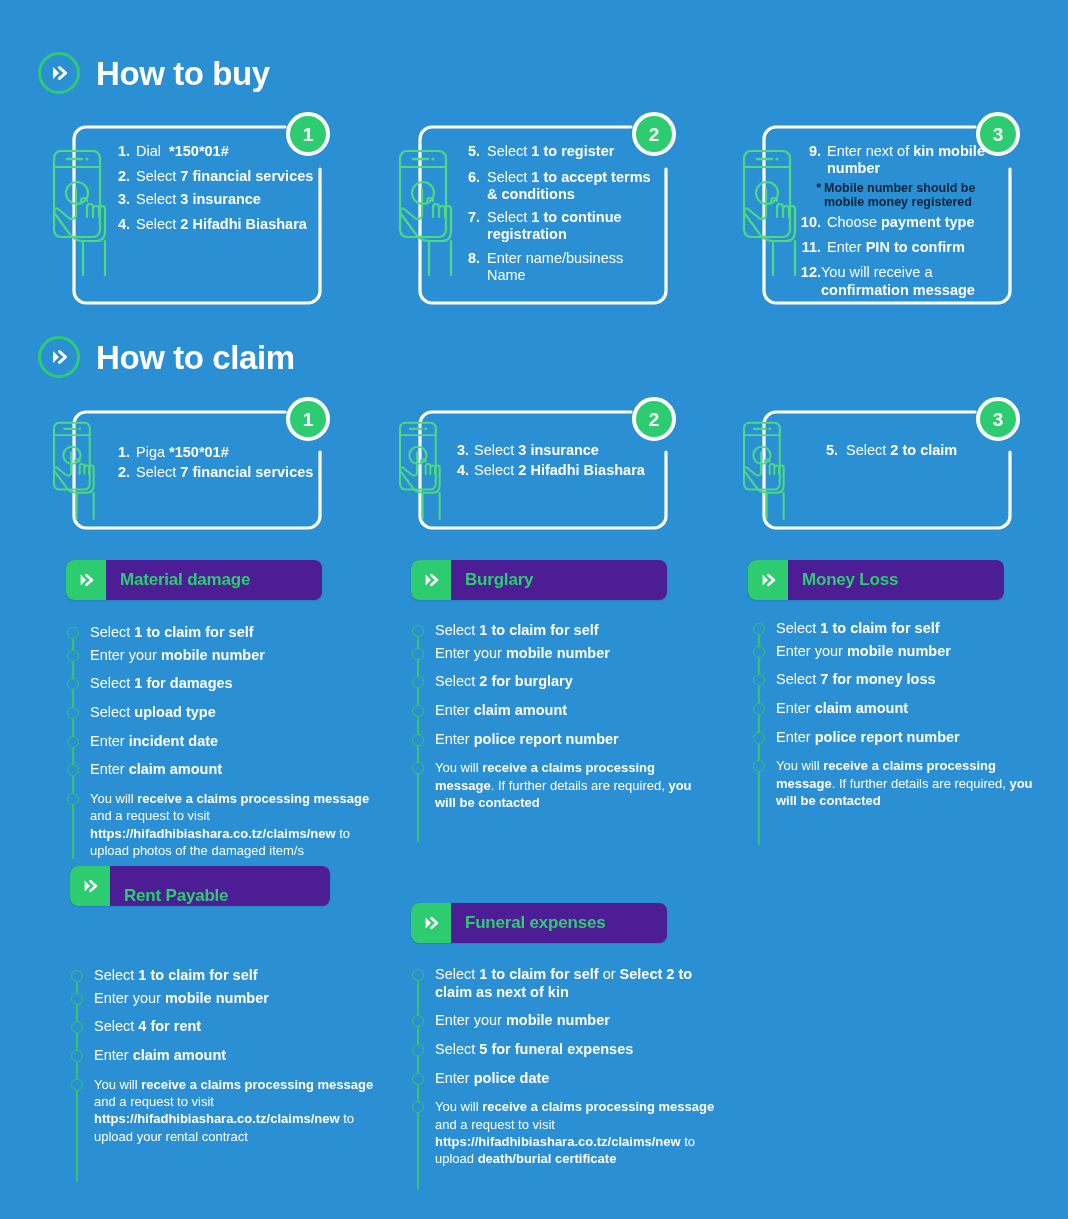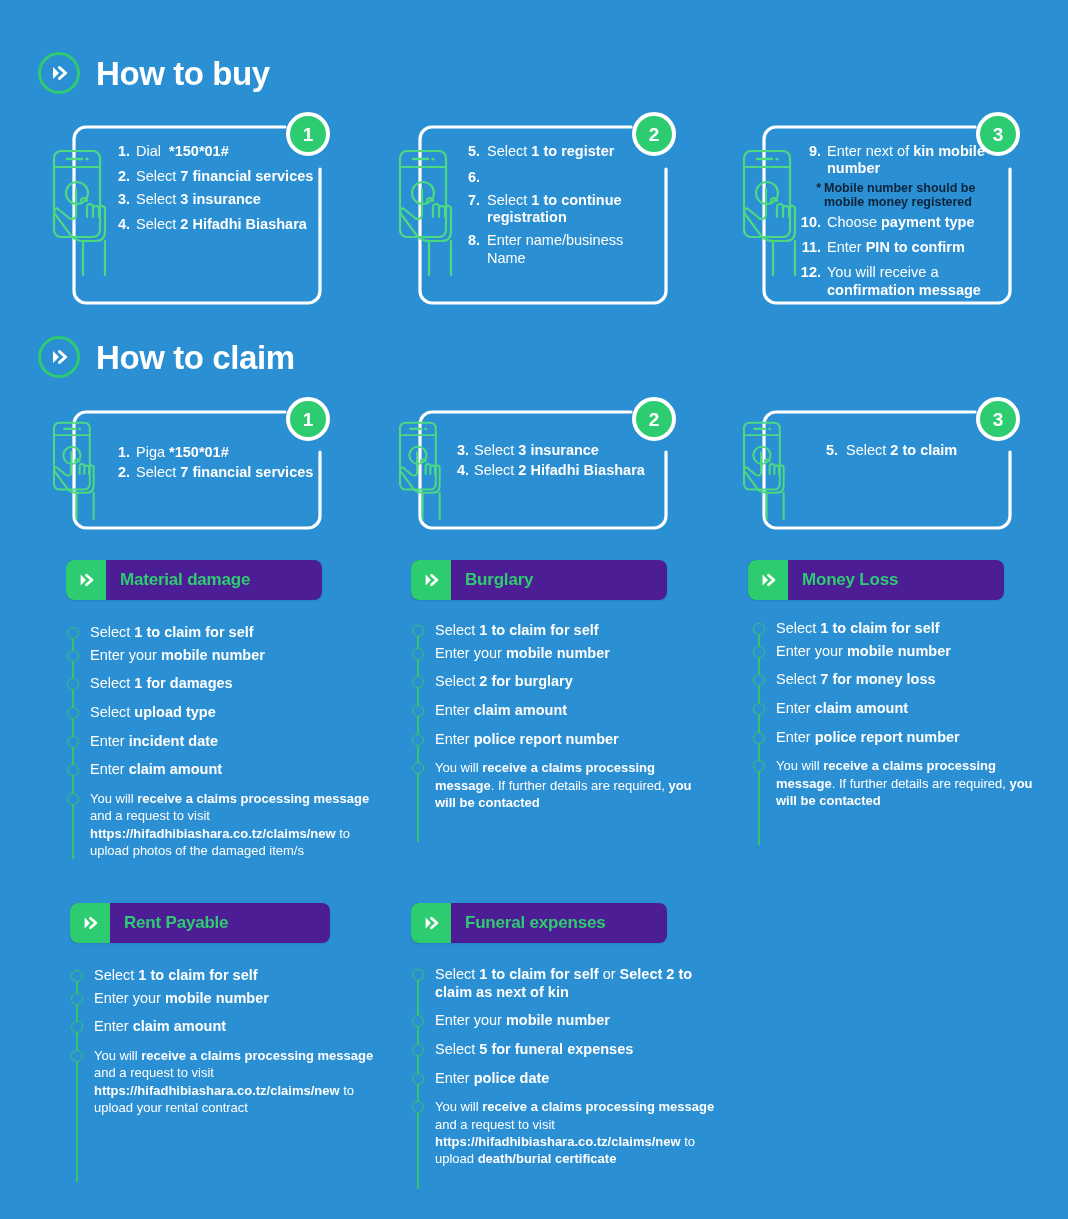--- a/index.html
+++ b/index.html
@@ -230,20 +230,21 @@
         <path d="M37 96 L37 130 M59 96 L59 130" fill="none" stroke="#4cd980" stroke-width="2.2" stroke-linecap="round"></path>
       </svg>
     </span>
     <ul class="steps" style="left:42px; top:18px; width:200px; font-size:14.5px; line-height:1.18;">
       <li style="margin-bottom:9px;">
         <span class="step-num" style="width:20px; margin-right:7px;">5.</span>
         <span class="step-text">Select <b>1 to register</b></span>
       </li>
       <li style="margin-bottom:6px;">
         <span class="step-num" style="width:20px; margin-right:7px;">6.</span>
+        <span class="step-text">Select <b>1 to accept terms &amp; conditions</b></span>
       </li>
       <li style="margin-bottom:6px;">
         <span class="step-num" style="width:20px; margin-right:7px;">7.</span>
         <span class="step-text">Select <b>1 to continue registration</b></span>
       </li>
       <li>
         <span class="step-num" style="width:20px; margin-right:7px;">8.</span>
         <span class="step-text">Enter name/business Name</span>
       </li>
     </ul>
@@ -278,21 +279,21 @@
       </li>
       <li style="margin-bottom:8px;">
         <span class="step-num" style="width:24px; margin-right:6px;">10.</span>
         <span class="step-text">Choose <b>payment type</b></span>
       </li>
       <li style="margin-bottom:8px;">
         <span class="step-num" style="width:24px; margin-right:6px;">11.</span>
         <span class="step-text">Enter <b>PIN to confirm</b></span>
       </li>
       <li>
-        <span class="step-num" style="width:24px; margin-right:6px;">12.</span>
+        <span class="step-num" style="width:24px; margin-right:0;">12.</span>
         <span class="step-text">You will receive a <b>confirmation message</b></span>
       </li>
     </ul>
   </div>
 
   <div class="section-head" style="left:38px; top:336px;">
     <span class="head-icon">
       <svg width="22" height="20" viewBox="0 0 22 20" aria-hidden="true">
         <path d="M5 4 L5 16 L11 10 Z" fill="#ffffff"></path>
         <path d="M11.5 4.6 L17.6 10 L11.5 15.4" fill="none" stroke="#ffffff" stroke-width="3" stroke-linecap="round" stroke-linejoin="round"></path>
@@ -435,32 +436,33 @@
   </div>
   <ul class="timeline" style="left:752px; top:620px; width:300px; height:225px;">
     <li class="tight">Select <b>1 to claim for self</b></li>
     <li class="loose">Enter your <b>mobile number</b></li>
     <li class="loose">Select <b>7 for money loss</b></li>
     <li class="loose">Enter <b>claim amount</b></li>
     <li class="loose">Enter <b>police report number</b></li>
     <li class="final">You will <b>receive a claims processing message</b>. If further details are required, <b>you will be contacted</b></li>
   </ul>
 
-  <div class="pill" style="left:70px; top:903px; width:260px;">
+  <div class="pill" style="left:70px; top:866px; width:260px;align-items:flex-end;">
     <span class="pill-icon">
       <svg width="20" height="18" viewBox="0 0 22 20" aria-hidden="true">
         <path d="M5 4 L5 16 L11 10 Z" fill="#ffffff"></path>
         <path d="M11.5 4.6 L17.6 10 L11.5 15.4" fill="none" stroke="#ffffff" stroke-width="3" stroke-linecap="round" stroke-linejoin="round"></path>
       </svg>
     </span>
     <span class="pill-label">Rent Payable</span>
   </div>
   <ul class="timeline" style="left:70px; top:967px; width:305px; height:215px;">
     <li class="tight">Select <b>1 to claim for self</b></li>
     <li class="loose">Enter your <b>mobile number</b></li>
+    <li class="loose">Select <b>4 for rent</b></li>
     <li class="loose">Enter <b>claim amount</b></li>
     <li class="final">You will <b>receive a claims processing message</b> and a request to visit <b>https://hifadhibiashara.co.tz/claims/new</b> to upload your rental contract</li>
   </ul>
 
   <div class="pill" style="left:411px; top:903px; width:256px;">
     <span class="pill-icon">
       <svg width="20" height="18" viewBox="0 0 22 20" aria-hidden="true">
         <path d="M5 4 L5 16 L11 10 Z" fill="#ffffff"></path>
         <path d="M11.5 4.6 L17.6 10 L11.5 15.4" fill="none" stroke="#ffffff" stroke-width="3" stroke-linecap="round" stroke-linejoin="round"></path>
       </svg>

